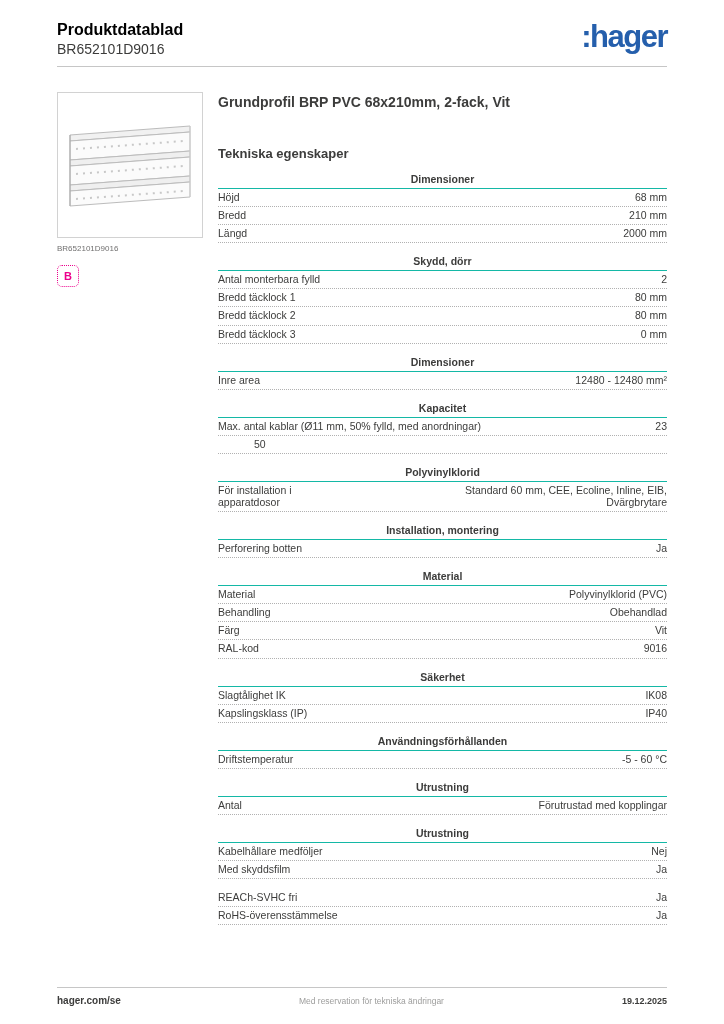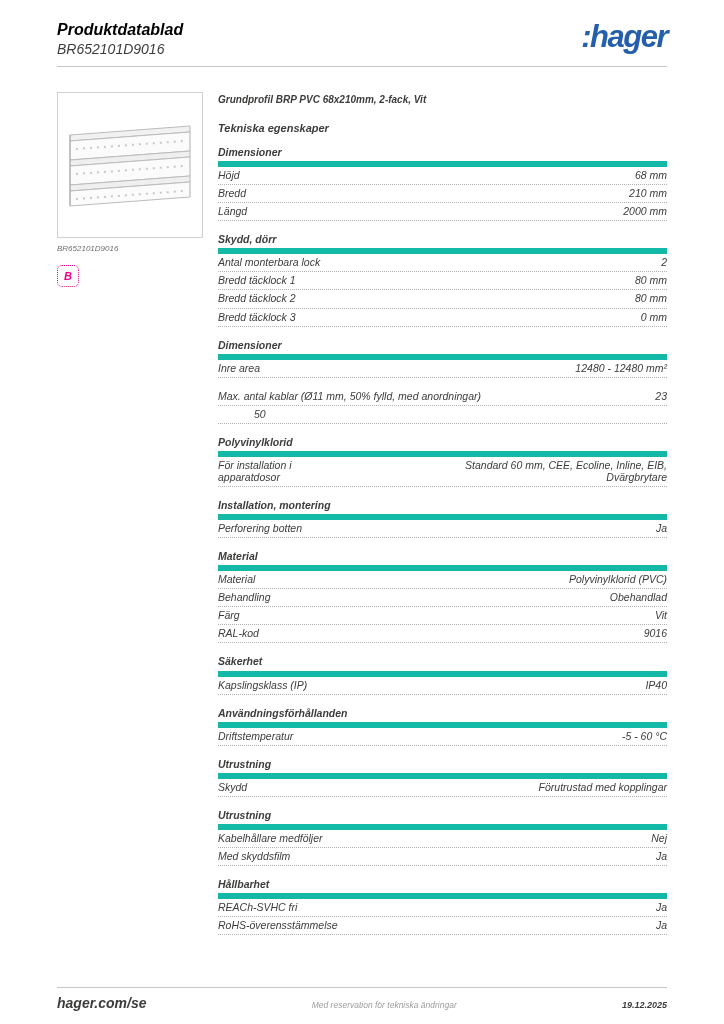--- a/index.html
+++ b/index.html
@@ -1,20 +1,20 @@
 <!DOCTYPE html>
 <html><head>
 <meta charset="utf-8">
 <style>
   html,body{margin:0;padding:0;}
   body{
     width:724px;height:1024px;background:#ffffff;position:relative;
     font-family:"Liberation Sans", sans-serif;color:#3c3c3b;overflow:hidden;
   }
-  .page{position:absolute;inset:0;font-style:italic;}
+  .page{position:absolute;inset:0;}
 
   
   .header{position:absolute;left:57px;right:57px;top:21px;height:44px;}
   .doc-title{font-size:16px;font-weight:bold;color:#000;line-height:1.15;}
   .doc-code{font-size:14px;color:#3c3c3b;margin-top:2px;}
   .logo{
     position:absolute;right:0;top:-2px;
     font-size:31px;font-weight:bold;color:#255fac;letter-spacing:-1.5px;
   }
   .header-rule{position:absolute;left:57px;right:57px;top:66px;border-top:1px solid #c6c6c6;}
@@ -27,43 +27,43 @@
   }
   .image-caption{font-size:8px;color:#706f6f;margin-top:6px;}
   .cert-logo{
     margin-top:12px;width:20px;height:20px;border:1.5px dotted #ec008c;border-radius:5px;
     display:flex;align-items:center;justify-content:center;background:#fff;
   }
   .cert-logo span{color:#ec008c;font-weight:bold;font-size:11px;line-height:1;}
 
   
   .right-col{position:absolute;left:218px;top:94px;width:449px;}
-  .product-title{font-size:10px;font-weight:bold;color:#3c3c3b;}
-  .tech-heading{font-size:11px;font-weight:bold;margin-top:17px;}
+  .product-title{font-size:14px;font-weight:bold;color:#3c3c3b;}
+  .tech-heading{font-size:13px;font-weight:bold;margin-top:36px;}
 
   .section{margin-top:10px;}
   .section-title{
     font-size:10.5px;font-weight:bold;color:#3c3c3b;
-    padding:2px 0 3px;border-bottom:6px solid #14b8a6;line-height:1.15;
+    padding:2px 0 3px;border-bottom:1px solid #14b8a6;line-height:1.15;text-align:center;
   }
   .spec-row{
     display:flex;justify-content:space-between;gap:28px;
     font-size:10.5px;line-height:1.15;
     padding:2px 0 3px;border-bottom:1px dotted #b1b1b1;
   }
   .spec-label{text-align:left;}
   .spec-value{text-align:right;max-width:250px;margin-left:36px;}
 
   
   .footer-rule{position:absolute;left:57px;right:57px;top:987px;border-top:1px solid #c6c6c6;}
   .footer{
     position:absolute;left:57px;right:57px;top:995px;
     display:flex;justify-content:space-between;align-items:baseline;
   }
-  .f-left{font-size:14px;font-weight:bold;color:#3c3c3b;text-decoration:none;}
+  .f-left{font-size:10px;font-weight:bold;color:#3c3c3b;text-decoration:none;}
   .f-center{font-size:8.5px;color:#9d9d9c;}
   .f-right{font-size:9px;font-weight:bold;color:#3c3c3b;}
 </style>
 </head>
 <body>
 
 <div class="page">
 
   <header class="header">
     <div class="doc-title">Produktdatablad</div>
@@ -121,21 +121,21 @@
             <span class="spec-value">210 mm</span>
           </div>
           <div class="spec-row">
             <span class="spec-label">Längd</span>
             <span class="spec-value">2000 mm</span>
           </div>
         </section>
         <section class="section">
           <div class="section-title">Skydd, dörr</div>
           <div class="spec-row">
-            <span class="spec-label">Antal monterbara lock</span>
+            <span class="spec-label">Antal monterbara fylld</span>
             <span class="spec-value">2</span>
           </div>
           <div class="spec-row">
             <span class="spec-label">Bredd täcklock 1</span>
             <span class="spec-value">80 mm</span>
           </div>
           <div class="spec-row">
             <span class="spec-label">Bredd täcklock 2</span>
             <span class="spec-value">80 mm</span>
           </div>
@@ -145,20 +145,21 @@
           </div>
         </section>
         <section class="section">
           <div class="section-title">Dimensioner</div>
           <div class="spec-row">
             <span class="spec-label">Inre area</span>
             <span class="spec-value">12480 - 12480 mm²</span>
           </div>
         </section>
         <section class="section">
+          <div class="section-title">Kapacitet</div>
           <div class="spec-row">
             <span class="spec-label">Max. antal kablar (Ø11 mm, 50% fylld, med anordningar)</span>
             <span class="spec-value">23</span>
           </div>
           <div class="spec-row">
             <span class="spec-value">50</span>
           </div>
         </section>
         <section class="section">
           <div class="section-title">Polyvinylklorid</div>
@@ -189,51 +190,54 @@
             <span class="spec-value">Vit</span>
           </div>
           <div class="spec-row">
             <span class="spec-label">RAL-kod</span>
             <span class="spec-value">9016</span>
           </div>
         </section>
         <section class="section">
           <div class="section-title">Säkerhet</div>
           <div class="spec-row">
+            <span class="spec-label">Slagtålighet IK</span>
+            <span class="spec-value">IK08</span>
+          </div>
+          <div class="spec-row">
             <span class="spec-label">Kapslingsklass (IP)</span>
             <span class="spec-value">IP40</span>
           </div>
         </section>
         <section class="section">
           <div class="section-title">Användningsförhållanden</div>
           <div class="spec-row">
             <span class="spec-label">Driftstemperatur</span>
             <span class="spec-value">-5 - 60 °C</span>
           </div>
         </section>
         <section class="section">
           <div class="section-title">Utrustning</div>
           <div class="spec-row">
-            <span class="spec-label">Skydd</span>
+            <span class="spec-label">Antal</span>
             <span class="spec-value">Förutrustad med kopplingar</span>
           </div>
         </section>
         <section class="section">
           <div class="section-title">Utrustning</div>
           <div class="spec-row">
             <span class="spec-label">Kabelhållare medföljer</span>
             <span class="spec-value">Nej</span>
           </div>
           <div class="spec-row">
             <span class="spec-label">Med skyddsfilm</span>
             <span class="spec-value">Ja</span>
           </div>
         </section>
         <section class="section">
-          <div class="section-title">Hållbarhet</div>
           <div class="spec-row">
             <span class="spec-label">REACh-SVHC fri</span>
             <span class="spec-value">Ja</span>
           </div>
           <div class="spec-row">
             <span class="spec-label">RoHS-överensstämmelse</span>
             <span class="spec-value">Ja</span>
           </div>
         </section>
       </div>

